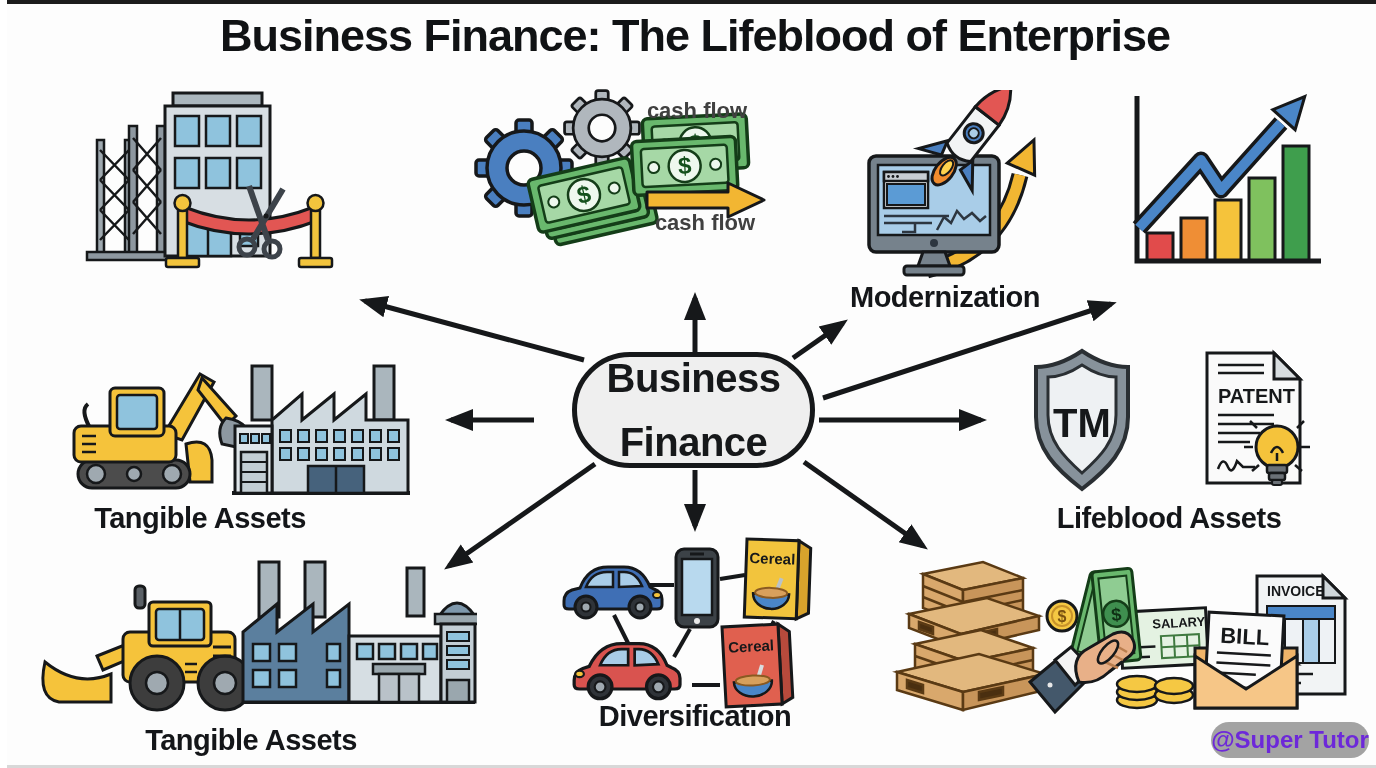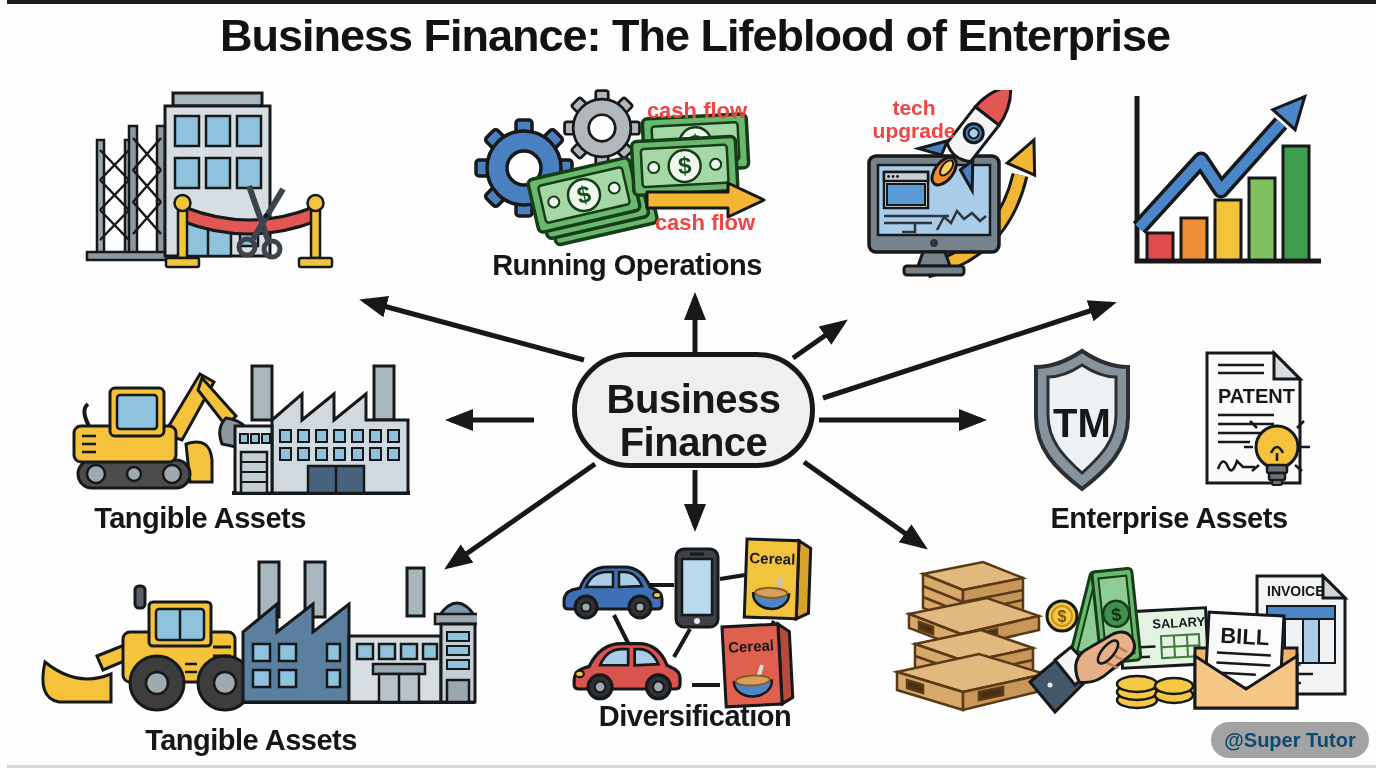--- a/index.html
+++ b/index.html
@@ -7,31 +7,31 @@
   body { font-family:"Liberation Sans", sans-serif; color:#16181a; }
   .stage { position:relative; width:1376px; height:768px; background:#fdfdfd; overflow:hidden;margin-left:7px; }
   .edge-top { position:absolute; left:0; top:0; width:100%; height:4px; background:#1c1c1c; }
   .edge-bottom { position:absolute; left:0; bottom:0; width:100%; height:3px; background:#d8d8d8; }
   .title { position:absolute; left:0; top:10px; width:100%; text-align:center;
            font-size:45px; font-weight:800; letter-spacing:-1px; color:#101214; }
   .layer { position:absolute; left:0; top:0; }
   .icon { position:absolute; }
   .node { position:absolute; left:565px; top:352px; width:243px; height:116px;
           background:#efefef; border:5px solid #16181a; border-radius:60px;
-          display:flex; flex-direction:column; align-items:center; justify-content:flex-end;
+          display:flex; flex-direction:column; align-items:center; justify-content:space-between;
           font-size:40px; font-weight:700; line-height:1.06; letter-spacing:-0.5px; }
   .label { position:absolute; font-size:29px; font-weight:700; text-align:center;
            letter-spacing:-0.5px; color:#141619; }
-  .anno { position:absolute; font-weight:700; text-align:center; color:#ef4444; }
+  .anno { position:absolute; font-weight:700; text-align:center; color:#404040; }
   .anno-cash { font-size:22px; }
   .anno-tech { font-size:21px; line-height:1.1; }
   .watermark { position:absolute; left:1204px; top:722px; width:158px; height:36px;
                background:rgba(150,150,150,0.88); border-radius:20px;
                display:flex; align-items:center; justify-content:center;
-               font-size:20px; font-weight:700; color:#0c4a6e; }
+               font-size:24px; font-weight:700; color:#6d28d9; }
   svg text { font-family:"Liberation Sans", sans-serif; font-weight:700; }
 </style>
 </head>
 <body>
 
 <div class="stage">
   <div class="edge-top"></div>
 
   <div class="title">Business Finance: The Lifeblood of Enterprise</div>
 
@@ -193,24 +193,20 @@
         <path d="M16 16 L34 40 L12 31 Z" fill="#4a7fc0"></path>
         <ellipse cx="0" cy="42" rx="9" ry="16" fill="#f08c2e"></ellipse>
         <ellipse cx="0" cy="38" rx="4.5" ry="9" fill="#ffd24d" stroke-width="2"></ellipse>
         <path d="M-15 -28 L15 -28 L15 18 Q0 28 -15 18 Z" fill="#f2f4f5"></path>
         <path d="M0 -66 Q14 -50 15 -28 L-15 -28 Q-14 -50 0 -66 Z" fill="#e25653"></path>
         <circle cy="-6" r="9.5" fill="#4a7fc0"></circle>
         <circle cy="-6" r="5" fill="#a9cde8" stroke-width="2"></circle>
       </g>
     </g>
   </svg>
-  <div class="anno anno-tech" style="left:848px; top:96px; width:118px;">
-    <div>tech</div>
-    <div>upgrade</div>
-  </div>
 
   <svg class="icon" style="left:1118px; top:88px;" width="200" height="192" viewBox="0 0 200 192">
     <g stroke="#16181a" stroke-width="3">
       <rect x="22" y="145" width="26" height="28" fill="#e14b4b"></rect>
       <rect x="56" y="130" width="26" height="43" fill="#ef8e35"></rect>
       <rect x="90" y="112" width="26" height="61" fill="#f5c33b"></rect>
       <rect x="124" y="90" width="26" height="83" fill="#7fc15e"></rect>
       <rect x="158" y="58" width="26" height="115" fill="#3f9e4d"></rect>
     </g>
     <path d="M12 8 V173 H196" fill="none" stroke="#16181a" stroke-width="5"></path>
@@ -514,22 +510,22 @@
         <rect x="332" y="62" width="75" height="74" fill="#fbfbfb" stroke="#16181a" stroke-width="3"></rect>
         <text x="369" y="92" font-size="22" text-anchor="middle" fill="#16181a">BILL</text>
         <line x1="342" y1="102" x2="396" y2="102" stroke="#16181a" stroke-width="2.5"></line>
         <line x1="342" y1="112" x2="396" y2="112" stroke="#16181a" stroke-width="2.5"></line>
         <line x1="342" y1="122" x2="382" y2="122" stroke="#16181a" stroke-width="2.5"></line>
       </g>
       <polygon points="320,156 320,104 371,137 422,104 422,156" fill="#f6c687" stroke="#16181a" stroke-width="3"></polygon>
     </g>
   </svg>
 
-  <div class="label" style="left:460px; top:249px; width:320px;">Running Operations</div>
+  <div class="label" style="left:818px; top:281px; width:240px;">Modernization</div>
   <div class="label" style="left:43px;  top:502px; width:300px;">Tangible Assets</div>
-  <div class="label" style="left:1012px;top:502px; width:300px;">Enterprise Assets</div>
+  <div class="label" style="left:1012px;top:502px; width:300px;">Lifeblood Assets</div>
   <div class="label" style="left:94px;  top:724px; width:300px;">Tangible Assets</div>
   <div class="label" style="left:538px; top:700px; width:300px;">Diversification</div>
 
   <div class="watermark">@Super Tutor</div>
 
   <div class="edge-bottom"></div>
 </div>
 
 </body></html>

